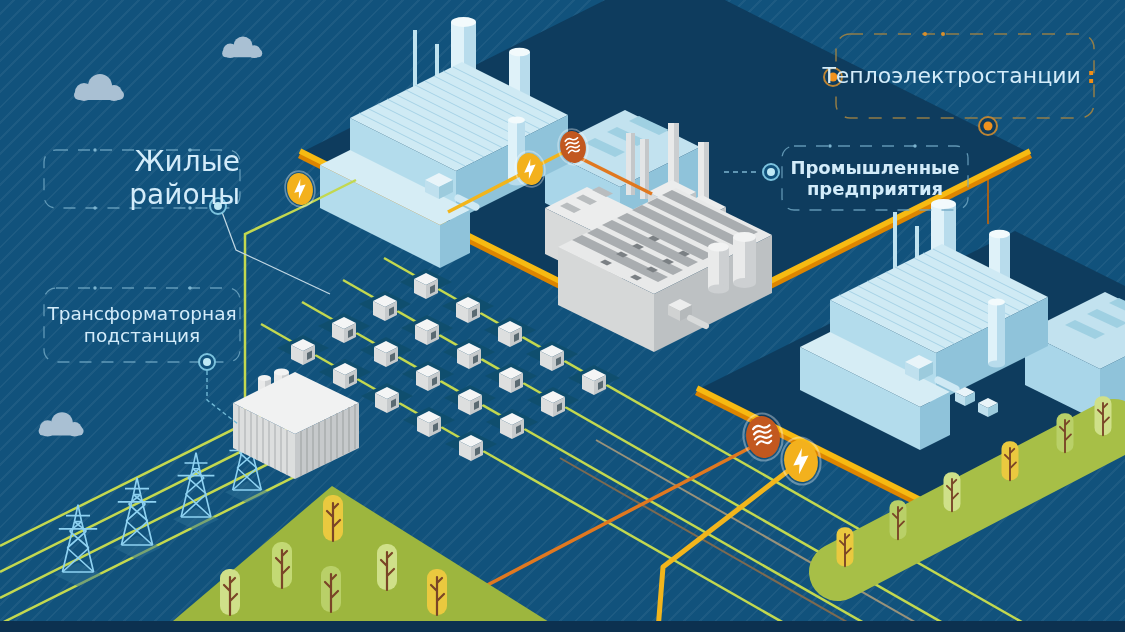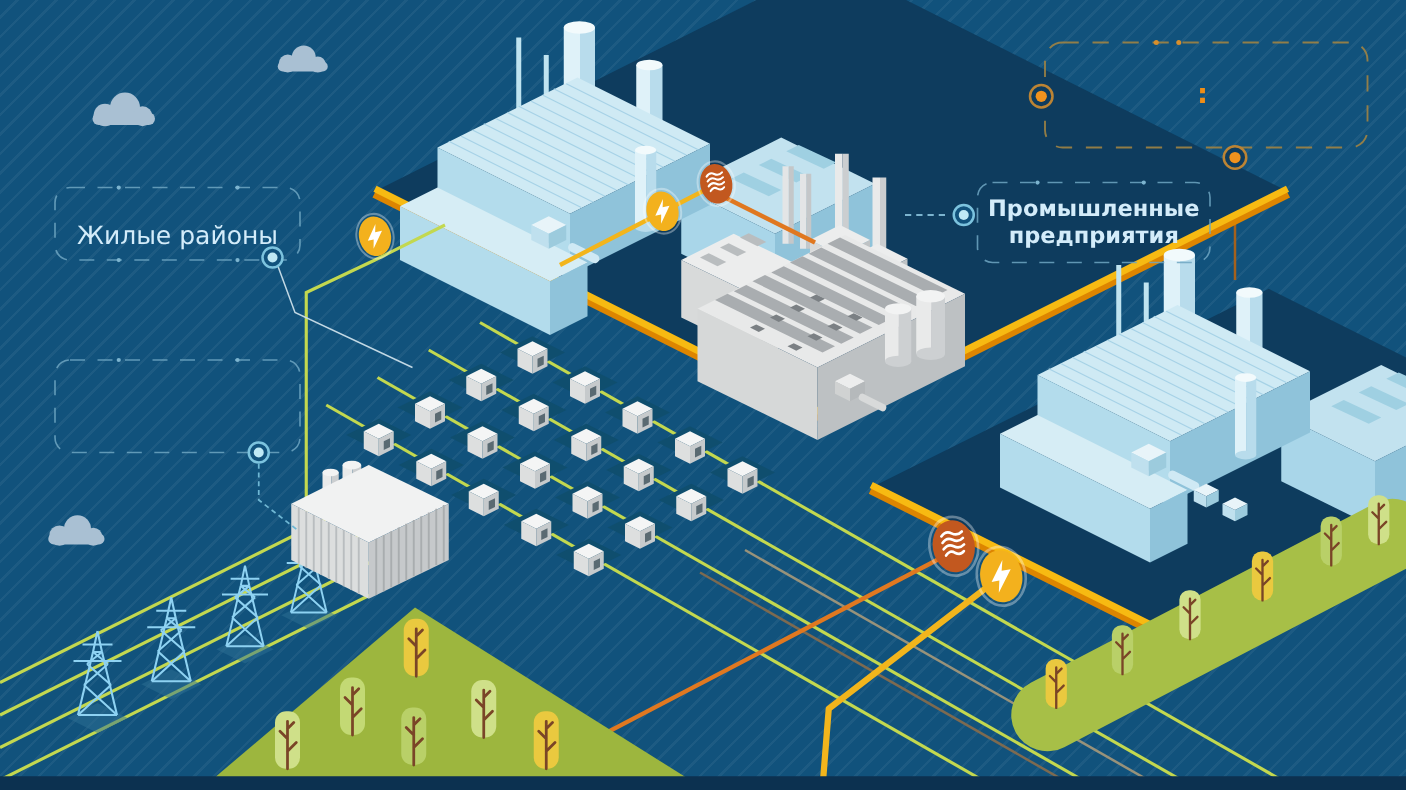--- a/index.html
+++ b/index.html
@@ -6,21 +6,21 @@
   .stage{position:relative;width:1125px;height:632px;overflow:hidden;
          background:#11527c;font-family:"DejaVu Sans","Liberation Sans",sans-serif;}
   .stage::before{content:"";position:absolute;inset:0;
     background:repeating-linear-gradient(135deg,rgba(255,255,255,0) 0 9px,rgba(255,255,255,.05) 9px 11px);
     pointer-events:none;}
   svg.scene{position:absolute;left:0;top:0;}
   .lbl{position:absolute;display:flex;align-items:center;justify-content:center;
        text-align:center;color:#d3ecfa;line-height:1.18;pointer-events:none;}
   .lbl .colon{color:#ef8e17;font-weight:bold;margin-left:6px;}
   .lbl-tec{left:838px;top:36px;width:242px;height:80px;font-size:22px;}
-  .lbl-zhil{left:44px;top:160px;width:196px;height:58px;font-size:20px;text-align:right;}
+  .lbl-zhil{left:44px;top:149px;width:196px;height:58px;font-size:28px;text-align:right;}
   .lbl-trans{left:44px;top:288px;width:196px;height:74px;font-size:18.5px;}
   .lbl-prom{left:782px;top:146px;width:186px;height:64px;font-size:18px;font-weight:bold;}
 </style>
 </head>
 <body>
 
 <div class="stage">
 <svg class="scene" width="1125" height="632" viewBox="0 0 1125 632">
 <defs>
   <g id="cloud">
@@ -369,21 +369,25 @@
   <circle cx="830" cy="146" r="1.7" fill="#7cb4cf"></circle>
         <circle cx="915" cy="146" r="1.7" fill="#7cb4cf"></circle>
   <path d="M724,172 L760,172" stroke="#7cb4cf" stroke-width="1.5" stroke-dasharray="5 4"></path>
   <use href="#dotB" x="771" y="172"></use>
 </g>
 
 <rect x="0" y="621" width="1125" height="11" fill="#0c3150"></rect>
 </svg>
 
 <div class="lbl lbl-tec">
+  <span>Теплоэлектростанции</span>
   <span class="colon">:</span>
 </div>
 <div class="lbl lbl-zhil">
   <span>Жилые районы</span>
 </div>
+<div class="lbl lbl-trans">
+  <span>Трансформаторная подстанция</span>
+</div>
 <div class="lbl lbl-prom">
   <span>Промышленные предприятия</span>
 </div>
 </div>
 
 </body></html>

